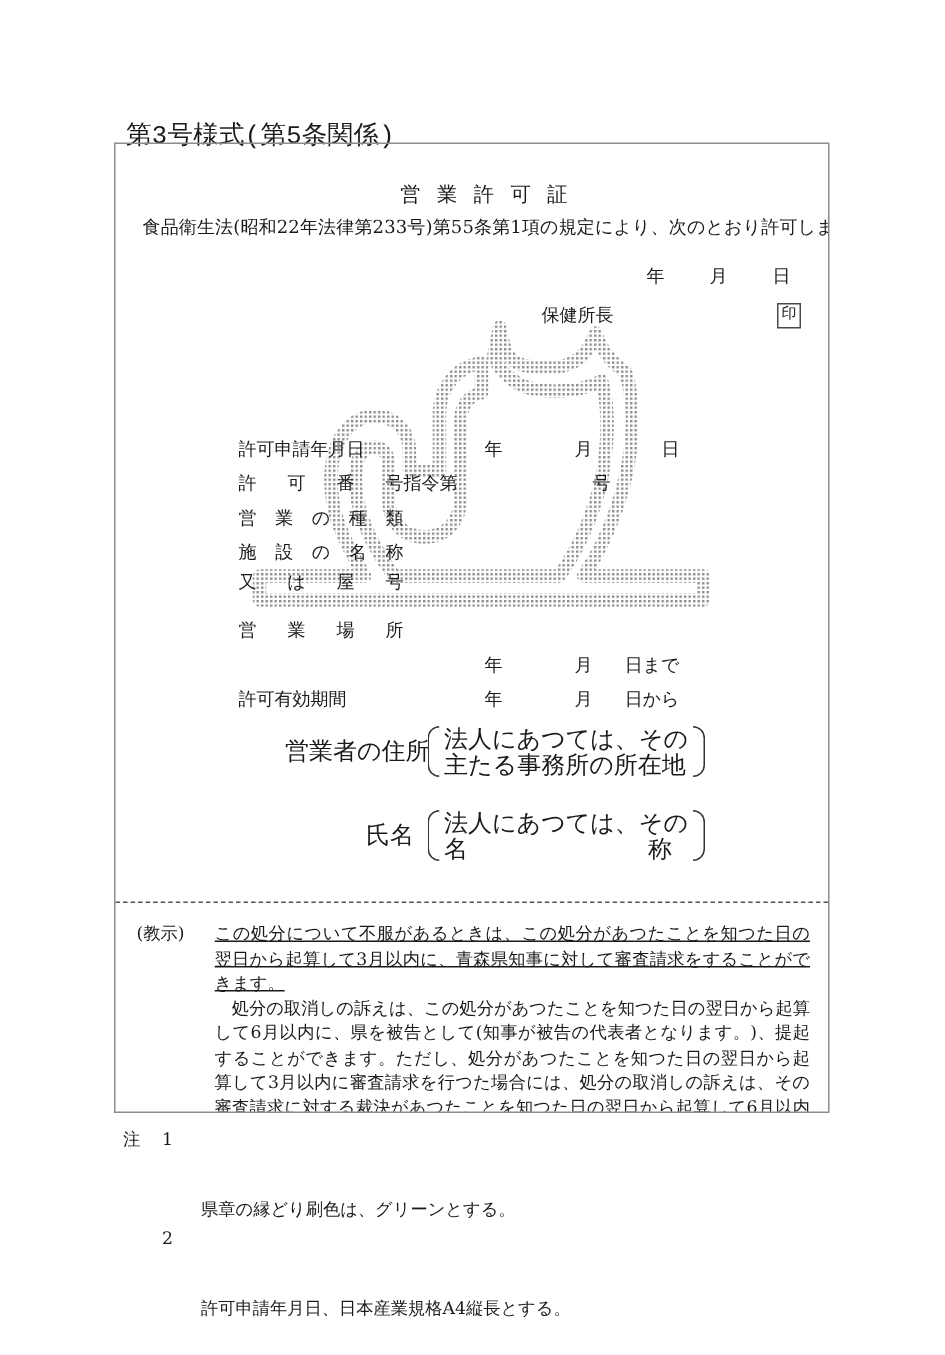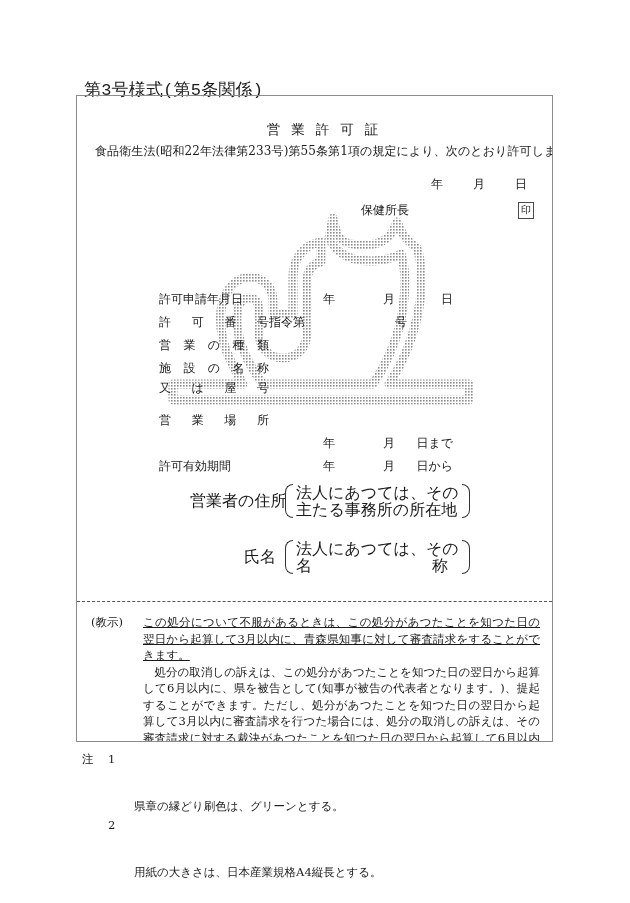--- a/index.html
+++ b/index.html
@@ -430,17 +430,17 @@
 
   <div class="notes">
     <div class="note-row">
       <span class="note-kw">注</span>
       <span class="note-num">1</span>
       <span class="note-txt">県章の縁どり刷色は、グリーンとする。</span>
     </div>
     <div class="note-row">
       <span class="note-kw"></span>
       <span class="note-num">2</span>
-      <span class="note-txt">用紙の大きさは、日本産業規格A4縦長とする。</span>
+      <span class="note-txt">許可申請年月日、日本産業規格A4縦長とする。</span>
     </div>
   </div>
 
 </div>
 
 </body></html>

